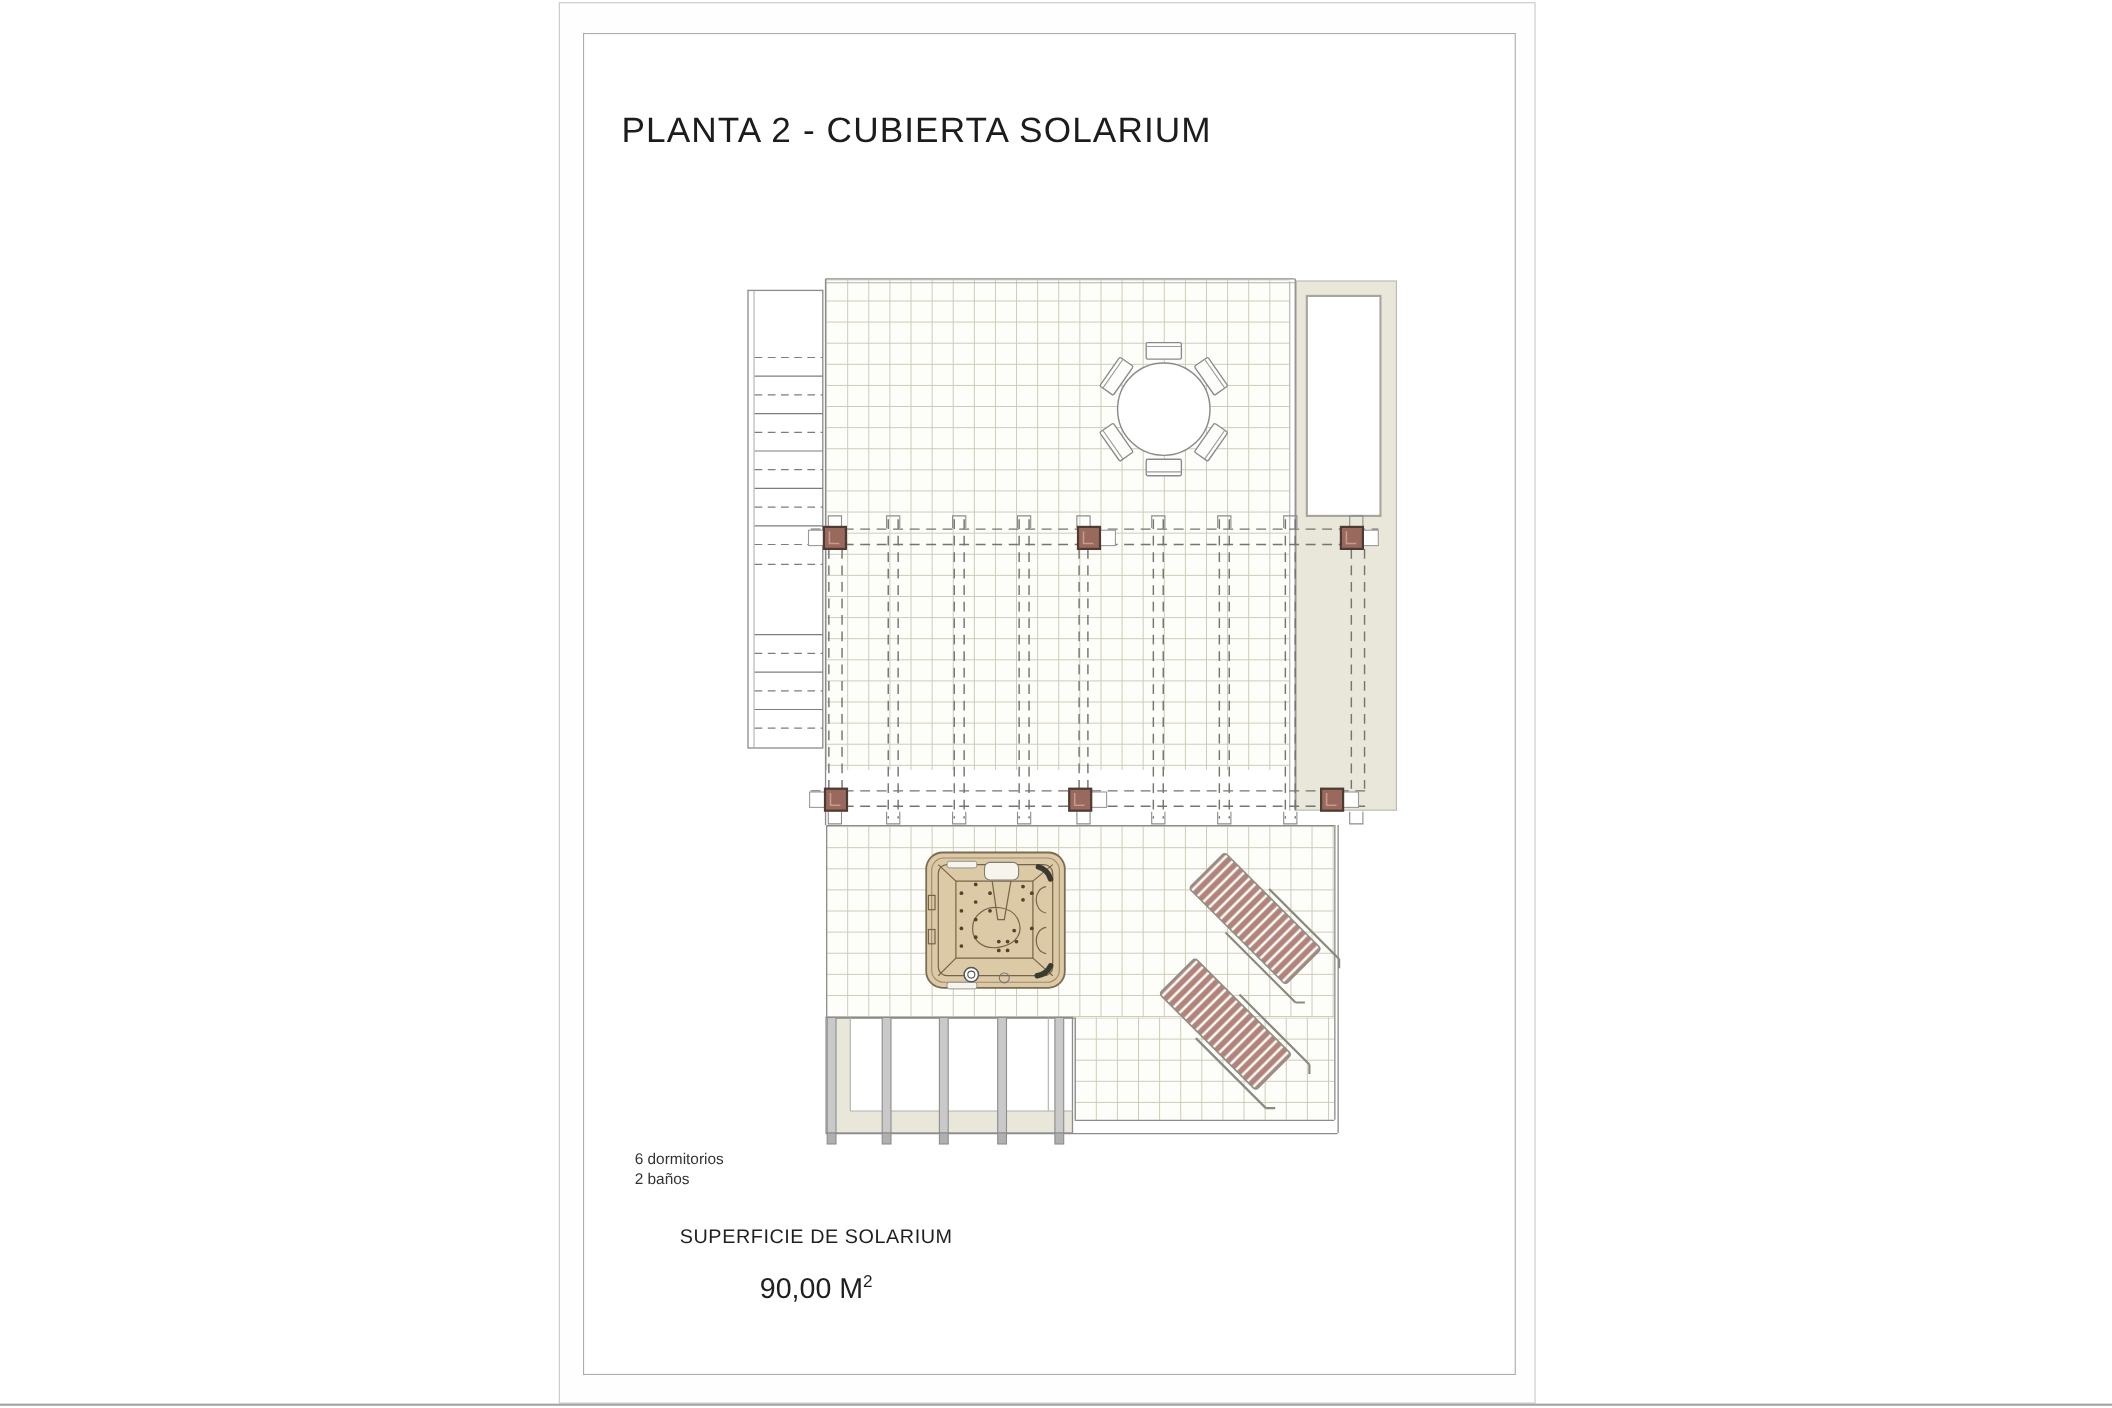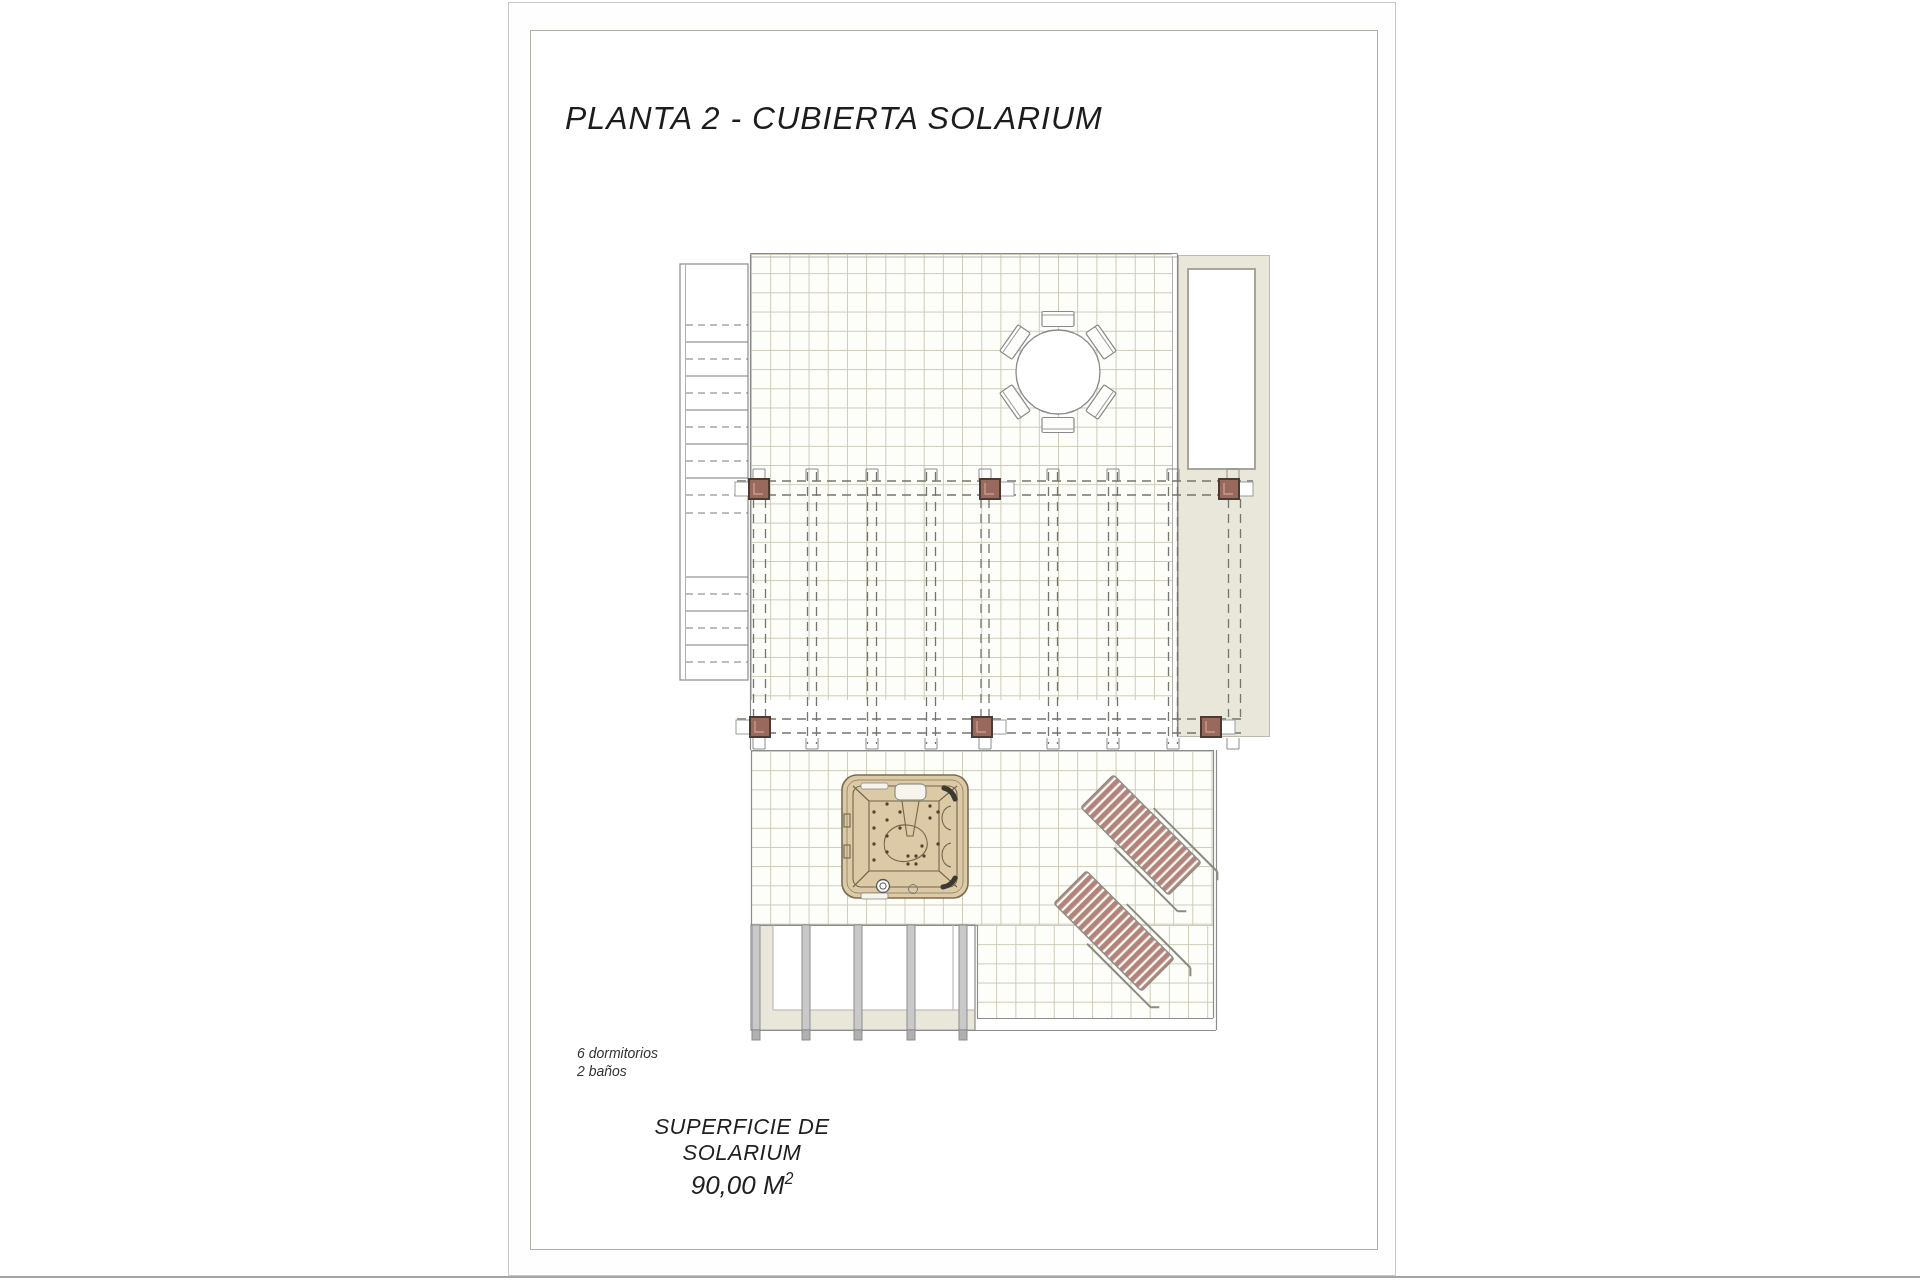--- a/index.html
+++ b/index.html
@@ -1,17 +1,17 @@
 <!DOCTYPE html>
 <html style="--post-brown: #9a695e; --post-brown-border: #4c3b33; --lounger-stripe: #b2837b; --jacuzzi-shell: #dcc9a6; --jacuzzi-line: #75654a; --roof-cream: #e9e7da; --grid-line: #cdcab6; --ink: #1c1c1c;"><head>
 <meta charset="utf-8">
 <style>
   html,body{margin:0;padding:0;background:#ffffff;}
   #canvas{position:relative;width:1920px;height:1280px;overflow:hidden;
-          font-family:"Liberation Sans", sans-serif;background:#ffffff;font-style:italic;}
+          font-family:"Liberation Sans", sans-serif;background:#ffffff;}
   
   #sheet{position:absolute;left:508px;top:2px;width:886px;height:1272px;
          background:#fefefe;border:1px solid #c8c8c6;}
   #frame{position:absolute;left:530px;top:30px;width:846px;height:1218px;
          border:1px solid #aeaca4;background:#ffffff;}
   #bottom-edge{position:absolute;left:0;top:1276px;width:1920px;height:2px;background:#a5a5a5;}
 
   
   .grid{position:absolute;background-color:#fdfdf9;
         background-image:linear-gradient(to right, var(--grid-line) 1px, transparent 1px),
@@ -36,22 +36,22 @@
   .ppost{fill:#c9c9c9;stroke:#8d8d8d;stroke-width:1;}
   .pcap{fill:#b0b0b0;stroke:#8d8d8d;stroke-width:1;}
   .tubln{stroke:var(--jacuzzi-line);stroke-width:1.1;fill:none;}
   .lframe{stroke:#8a8a80;stroke-width:2;fill:none;}
 
   
   #title{position:absolute;left:565px;top:100px;font-size:32px;letter-spacing:1px;
          color:var(--ink);font-weight:400;}
   #notes{position:absolute;left:577px;top:1044px;font-size:14px;line-height:18px;color:#333;}
   #surface{position:absolute;left:596px;top:1114px;width:292px;text-align:center;color:#1f1f1f;}
-  #surface .lbl{font-size:22px;letter-spacing:.5px;}
-  #surface .val{font-size:26px;margin-top:4px;}
+  #surface .lbl{font-size:18px;letter-spacing:.5px;}
+  #surface .val{font-size:26px;margin-top:21px;}
   #surface sup{font-size:60%;}
 </style>
 </head>
 <body>
 
 <div id="canvas">
 
   <div id="sheet"></div>
   <div id="frame"></div>
 

